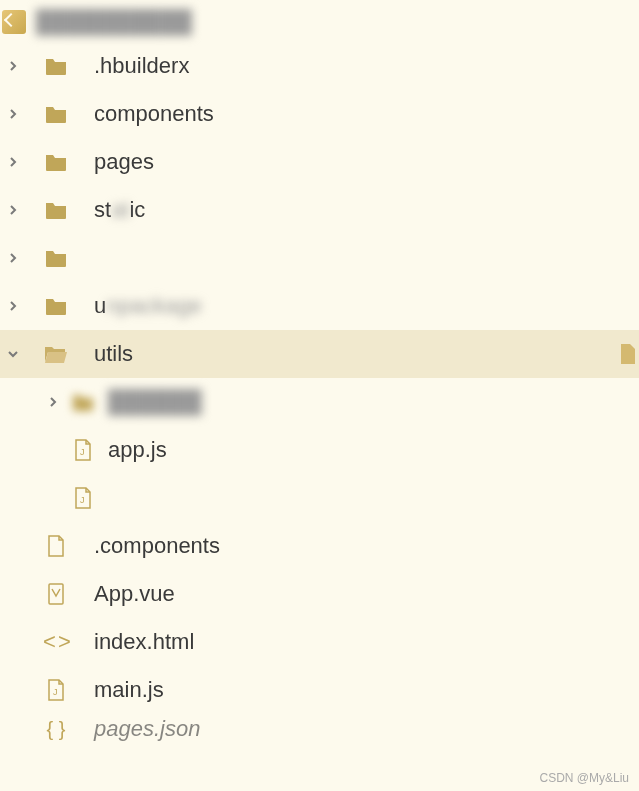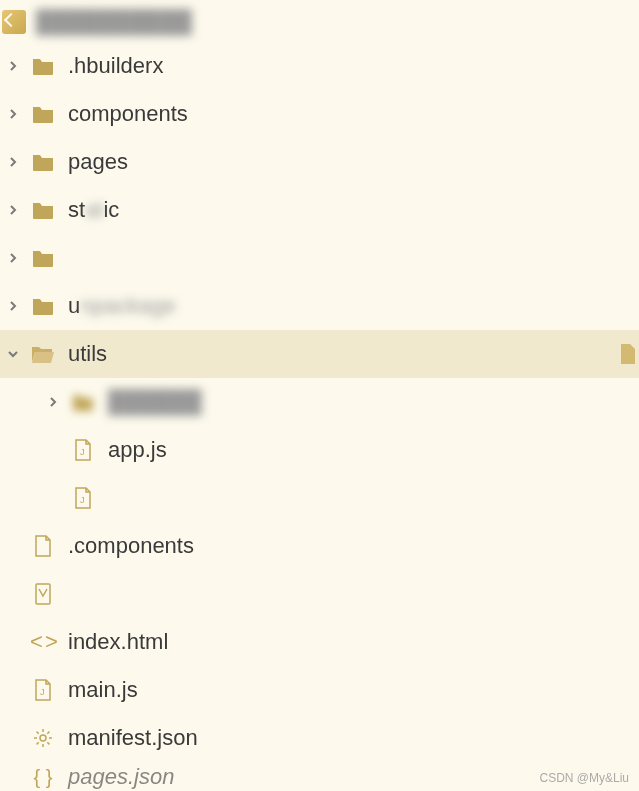--- a/index.html
+++ b/index.html
@@ -22,21 +22,21 @@
     }
     .tree-row {
       display: flex;
       align-items: center;
       height: 48px;
       cursor: pointer;
     }
     .tree-row.selected {
       background: #f1e9ce;
     }
-    .indent-0 { padding-left: 4px; }
+    .indent-0 { padding-left: 4px; gap: 13px; }
     .indent-1 { padding-left: 44px; }
     .chevron {
       width: 18px;
       height: 18px;
       display: flex;
       align-items: center;
       justify-content: center;
       margin-right: 8px;
       flex-shrink: 0;
     }
@@ -273,50 +273,41 @@
   </div>
 
   <div class="tree-row indent-0">
     <span class="chevron-spacer"></span>
     <span class="icon vue-icon">
         <svg width="20" height="24" viewBox="0 0 20 24">
           <rect x="3" y="2" width="14" height="20" rx="1"></rect>
           <path d="M6 7 l4 7 l4 -7"></path>
         </svg>
       </span>
+    <span class="label">App.vue</span>
   </div>
 
   <div class="tree-row indent-0">
     <span class="chevron-spacer"></span>
     <span class="icon html-icon">&lt; &gt;</span>
     <span class="label">index.html</span>
   </div>
 
   <div class="tree-row indent-0">
     <span class="chevron-spacer"></span>
     <span class="icon file-icon">
         <svg width="20" height="24" viewBox="0 0 20 24">
           <path d="M3 2 h10 l4 4 v16 H3 Z"></path>
           <path d="M13 2 v4 h4"></path>
           <text x="7" y="17" font-size="9" fill="#c0a659" stroke="none">J</text>
         </svg>
       </span>
     <span class="label">main.js</span>
   </div>
 
-  <div class="tree-row indent-0">
-    <span class="chevron-spacer"></span>
-    <span class="icon gear-icon">
-        <svg width="22" height="22" viewBox="0 0 22 22">
-          <circle cx="11" cy="11" r="3"></circle>
-          <path d="M11 2 v3 M11 17 v3 M2 11 h3 M17 11 h3 M4.6 4.6 l2.1 2.1 M15.3 15.3 l2.1 2.1 M4.6 17.4 l2.1 -2.1 M15.3 6.7 l2.1 -2.1"></path>
-        </svg>
-      </span>
-    <span class="label">manifest.json</span>
-  </div>
 
   <div class="tree-row indent-0" style="height:30px; overflow:hidden; align-items:flex-start; padding-top:2px;">
     <span class="chevron-spacer"></span>
     <span class="icon json-icon">{ }</span>
     <span class="label" style="opacity:0.6;font-style:italic;">pages.json</span>
   </div>
 
 </div>
 
 <div class="watermark">CSDN @My&amp;Liu</div>

